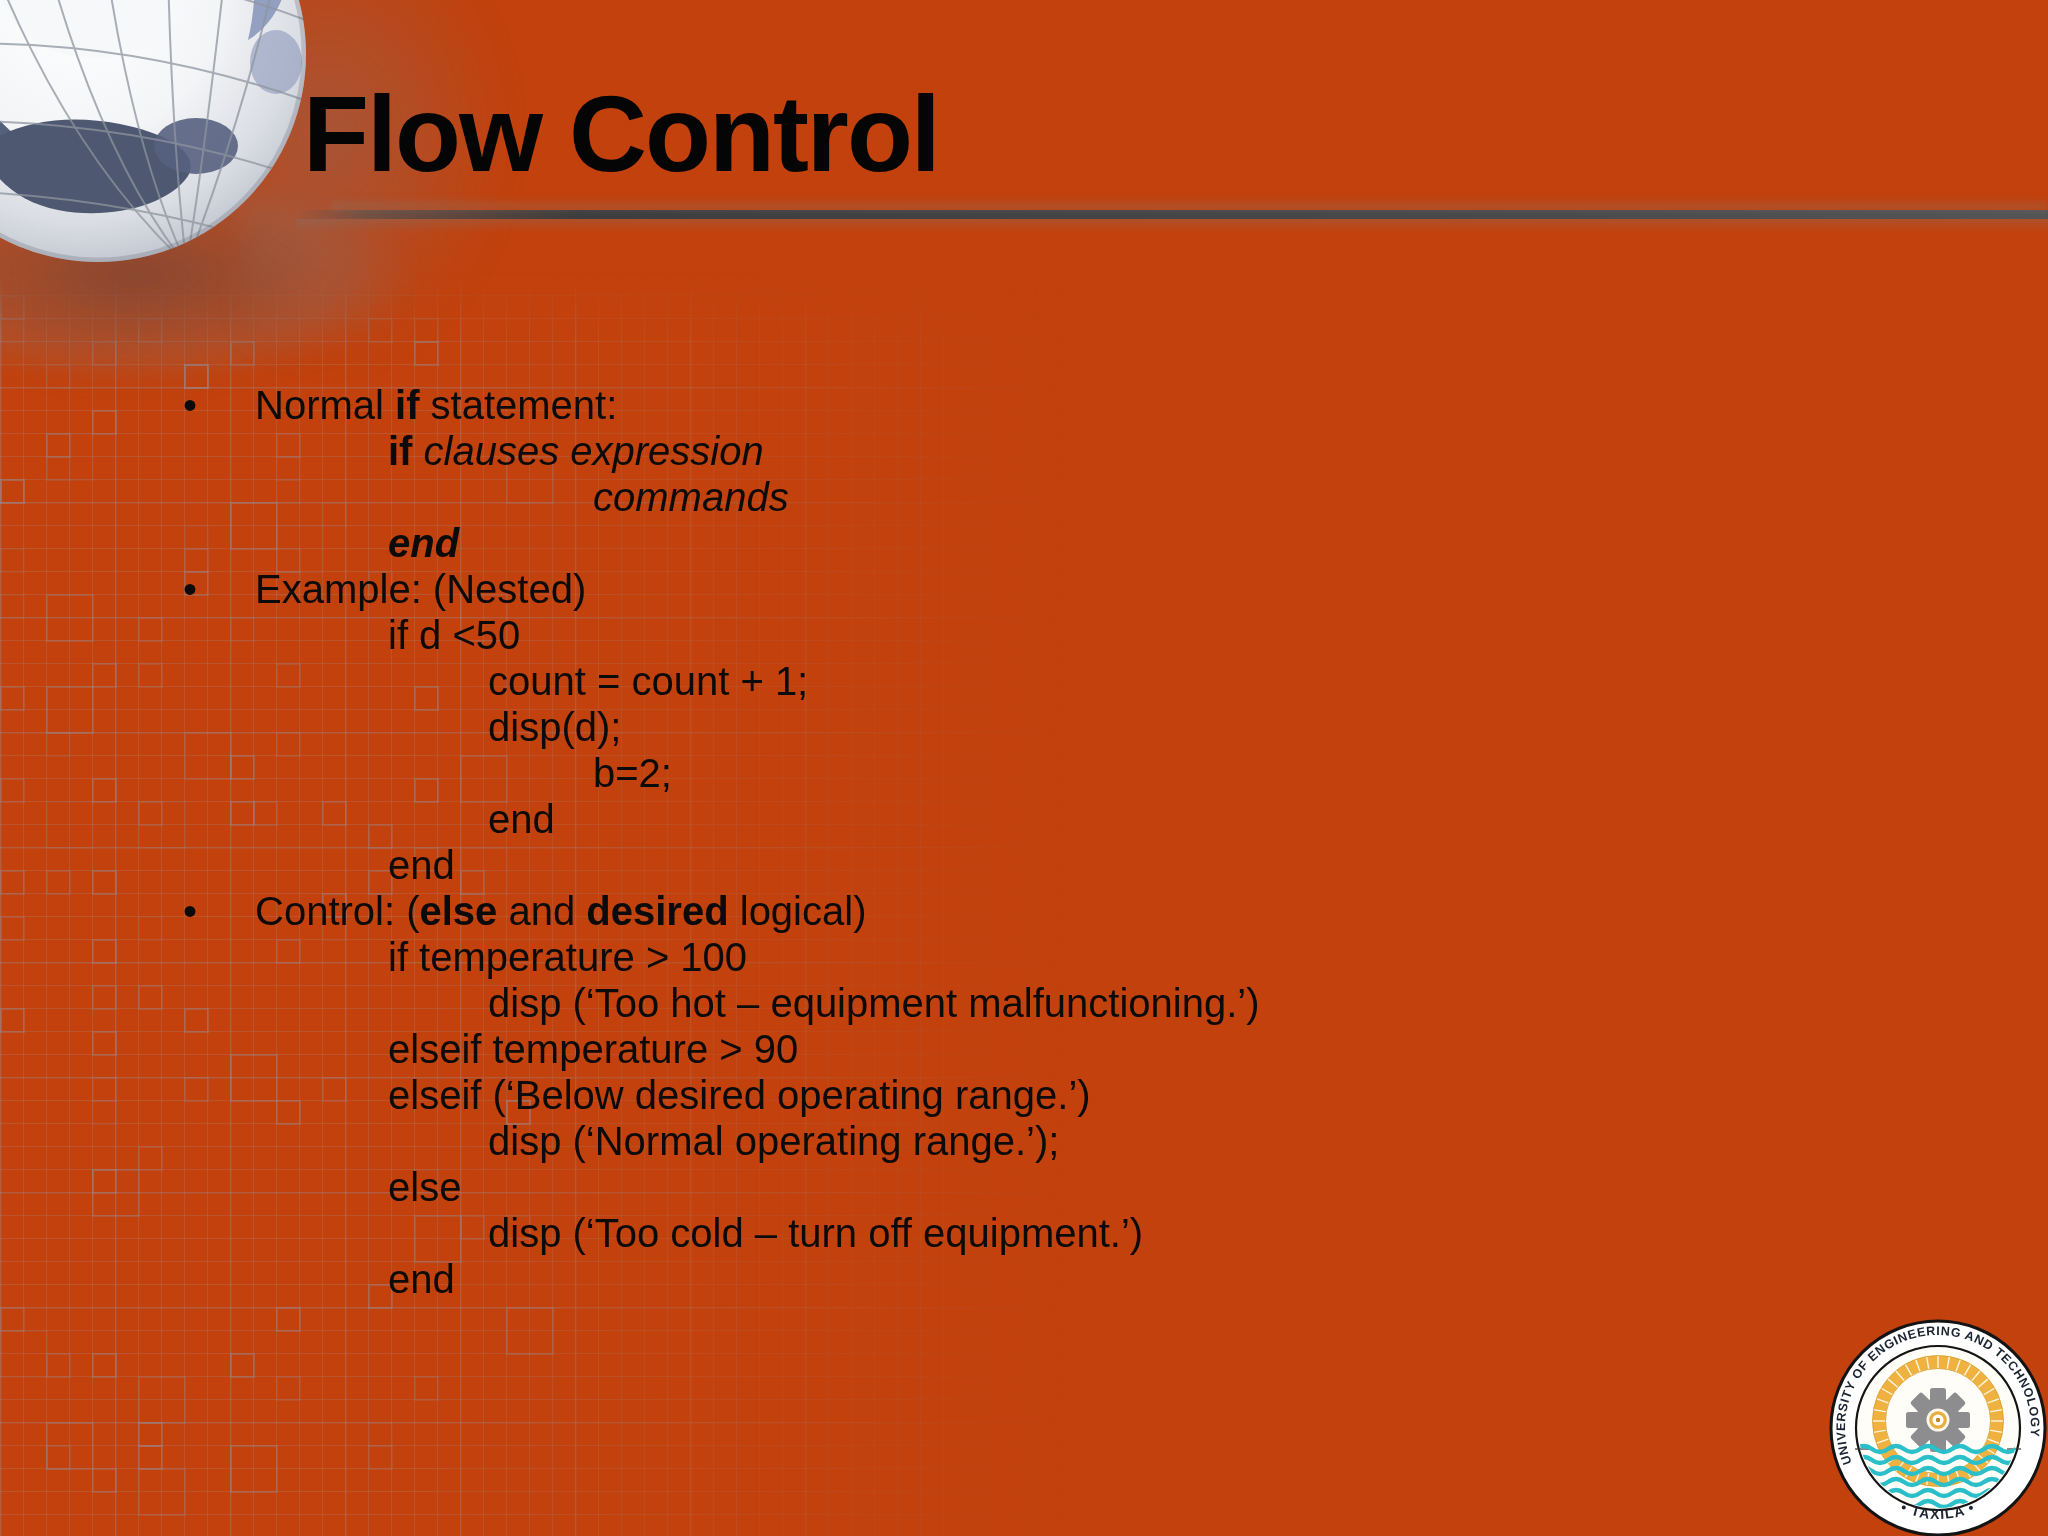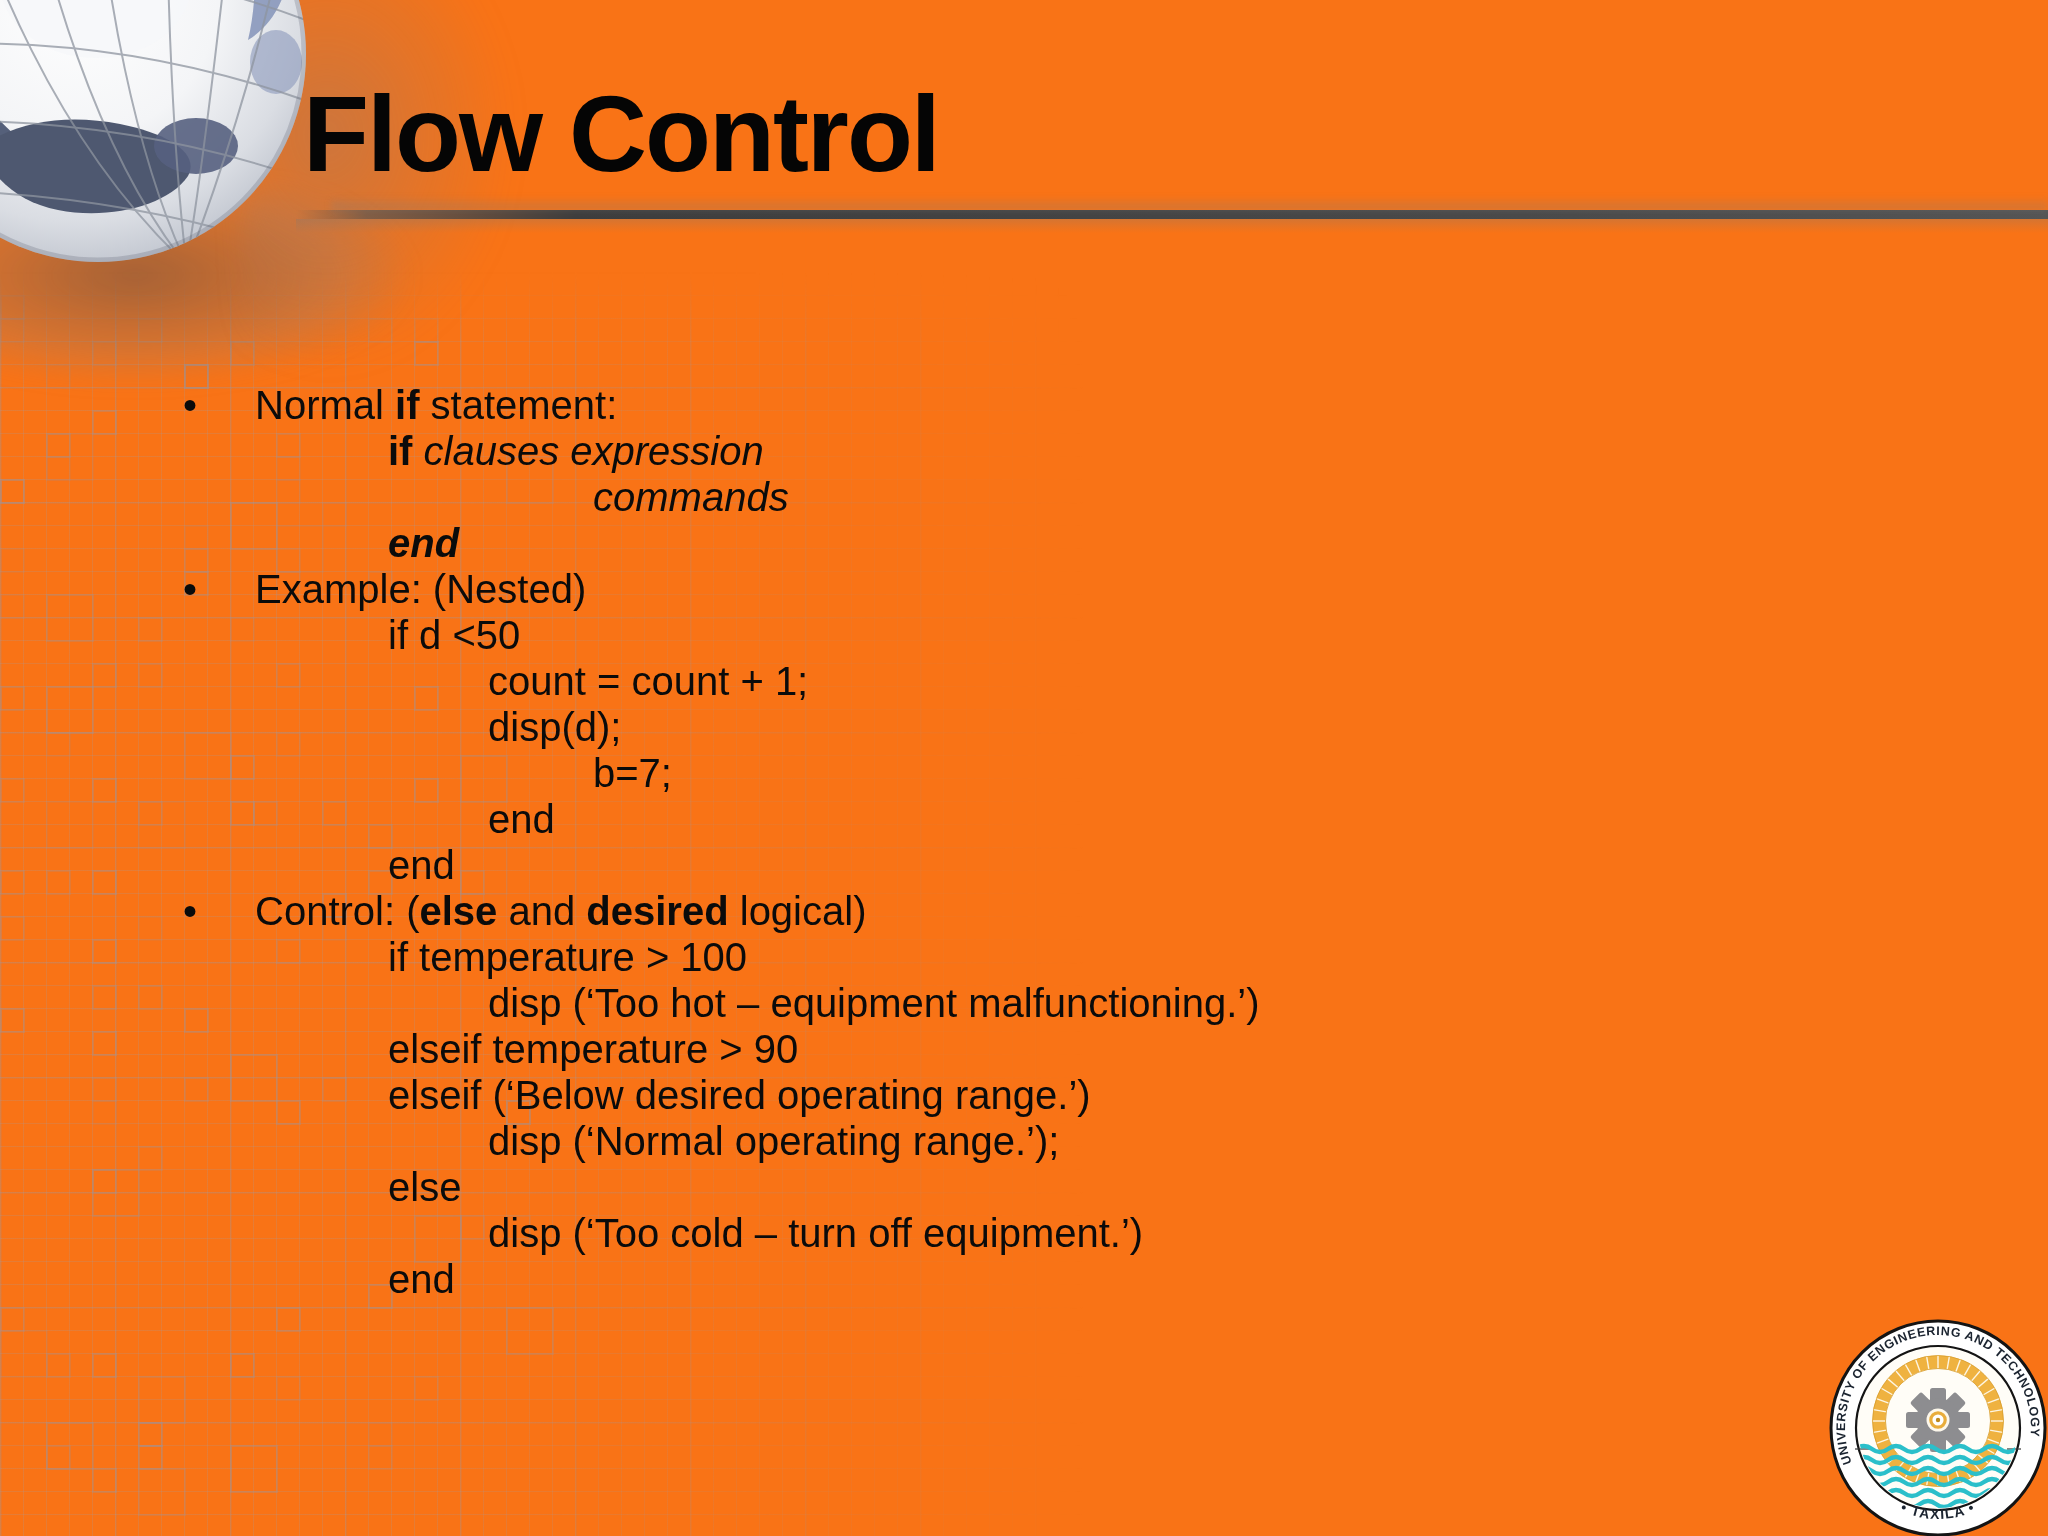--- a/index.html
+++ b/index.html
@@ -1,18 +1,18 @@
 <!DOCTYPE html>
 <html><head>
 <meta charset="utf-8">
 <style>
   html,body{margin:0;padding:0;background:#888;}
   .slide{
     position:relative; width:2048px; height:1536px; overflow:hidden;
-    background:#f97316;
+    background:#c2410c;
     font-family:"Liberation Sans", sans-serif;
     color:#0b0b0b;
   }
   
   .texture-h{
     position:absolute; left:0; top:272px; width:1120px; height:1264px; z-index:1;
     -webkit-mask-image:linear-gradient(to right,#000 0%,#000 38%,rgba(0,0,0,0) 97%);
             mask-image:linear-gradient(to right,#000 0%,#000 38%,rgba(0,0,0,0) 97%);
   }
   .texture-v{
@@ -243,21 +243,21 @@
 
   <div class="content" id="content">
       <div class="line indent-0"><span class="dot">•</span><span>Normal </span><span class="b">if</span><span> statement:</span></div>
       <div class="line indent-1"><span class="b">if</span><span> </span><span class="i">clauses expression</span></div>
       <div class="line indent-3"><span class="i">commands</span></div>
       <div class="line indent-1"><span class="b i">end</span></div>
       <div class="line indent-0"><span class="dot">•</span><span>Example: (Nested)</span></div>
       <div class="line indent-1"><span>if d &lt;50</span></div>
       <div class="line indent-2"><span>count = count + 1;</span></div>
       <div class="line indent-2"><span>disp(d);</span></div>
-      <div class="line indent-3"><span>b=7;</span></div>
+      <div class="line indent-3"><span>b=2;</span></div>
       <div class="line indent-2"><span>end</span></div>
       <div class="line indent-1"><span>end</span></div>
       <div class="line indent-0"><span class="dot">•</span><span>Control: (</span><span class="b">else</span><span> and </span><span class="b">desired</span><span> logical)</span></div>
       <div class="line indent-1"><span>if temperature &gt; 100</span></div>
       <div class="line indent-2"><span>disp (‘Too hot – equipment malfunctioning.’)</span></div>
       <div class="line indent-1"><span>elseif temperature &gt; 90</span></div>
       <div class="line indent-1"><span>elseif (‘Below desired operating range.’)</span></div>
       <div class="line indent-2"><span>disp (‘Normal operating range.’);</span></div>
       <div class="line indent-1"><span>else</span></div>
       <div class="line indent-2"><span>disp (‘Too cold – turn off equipment.’)</span></div>

